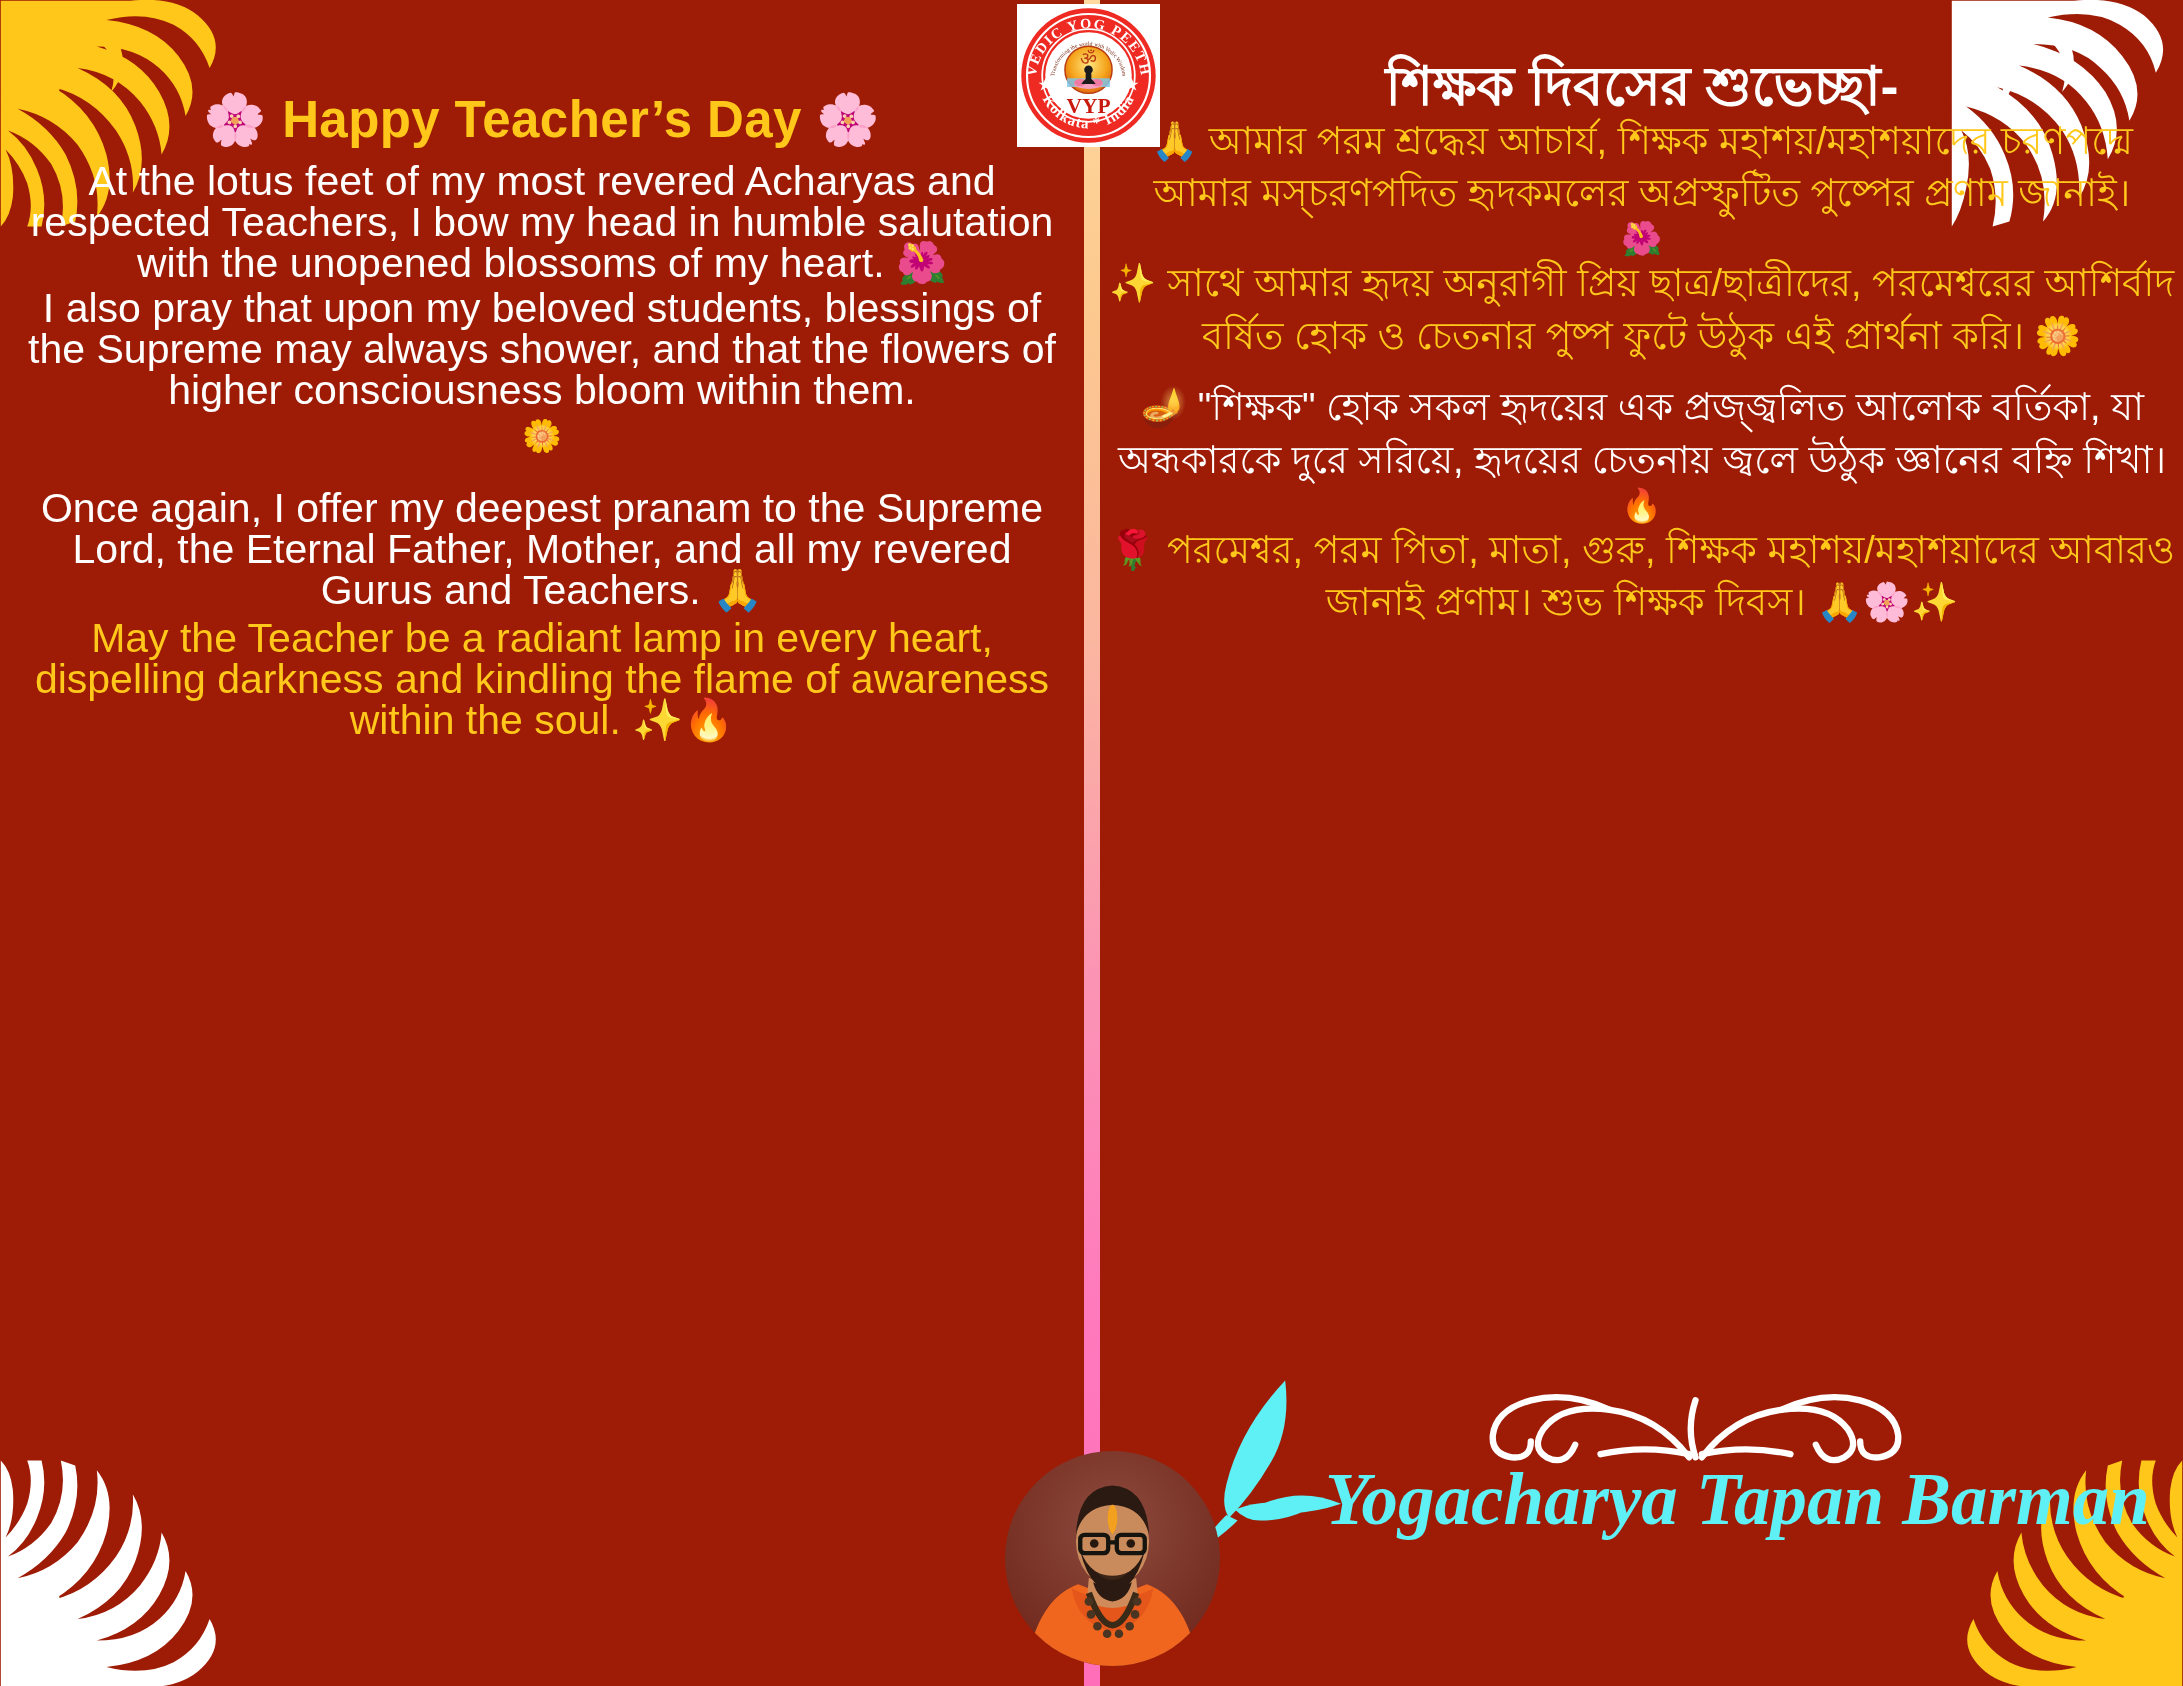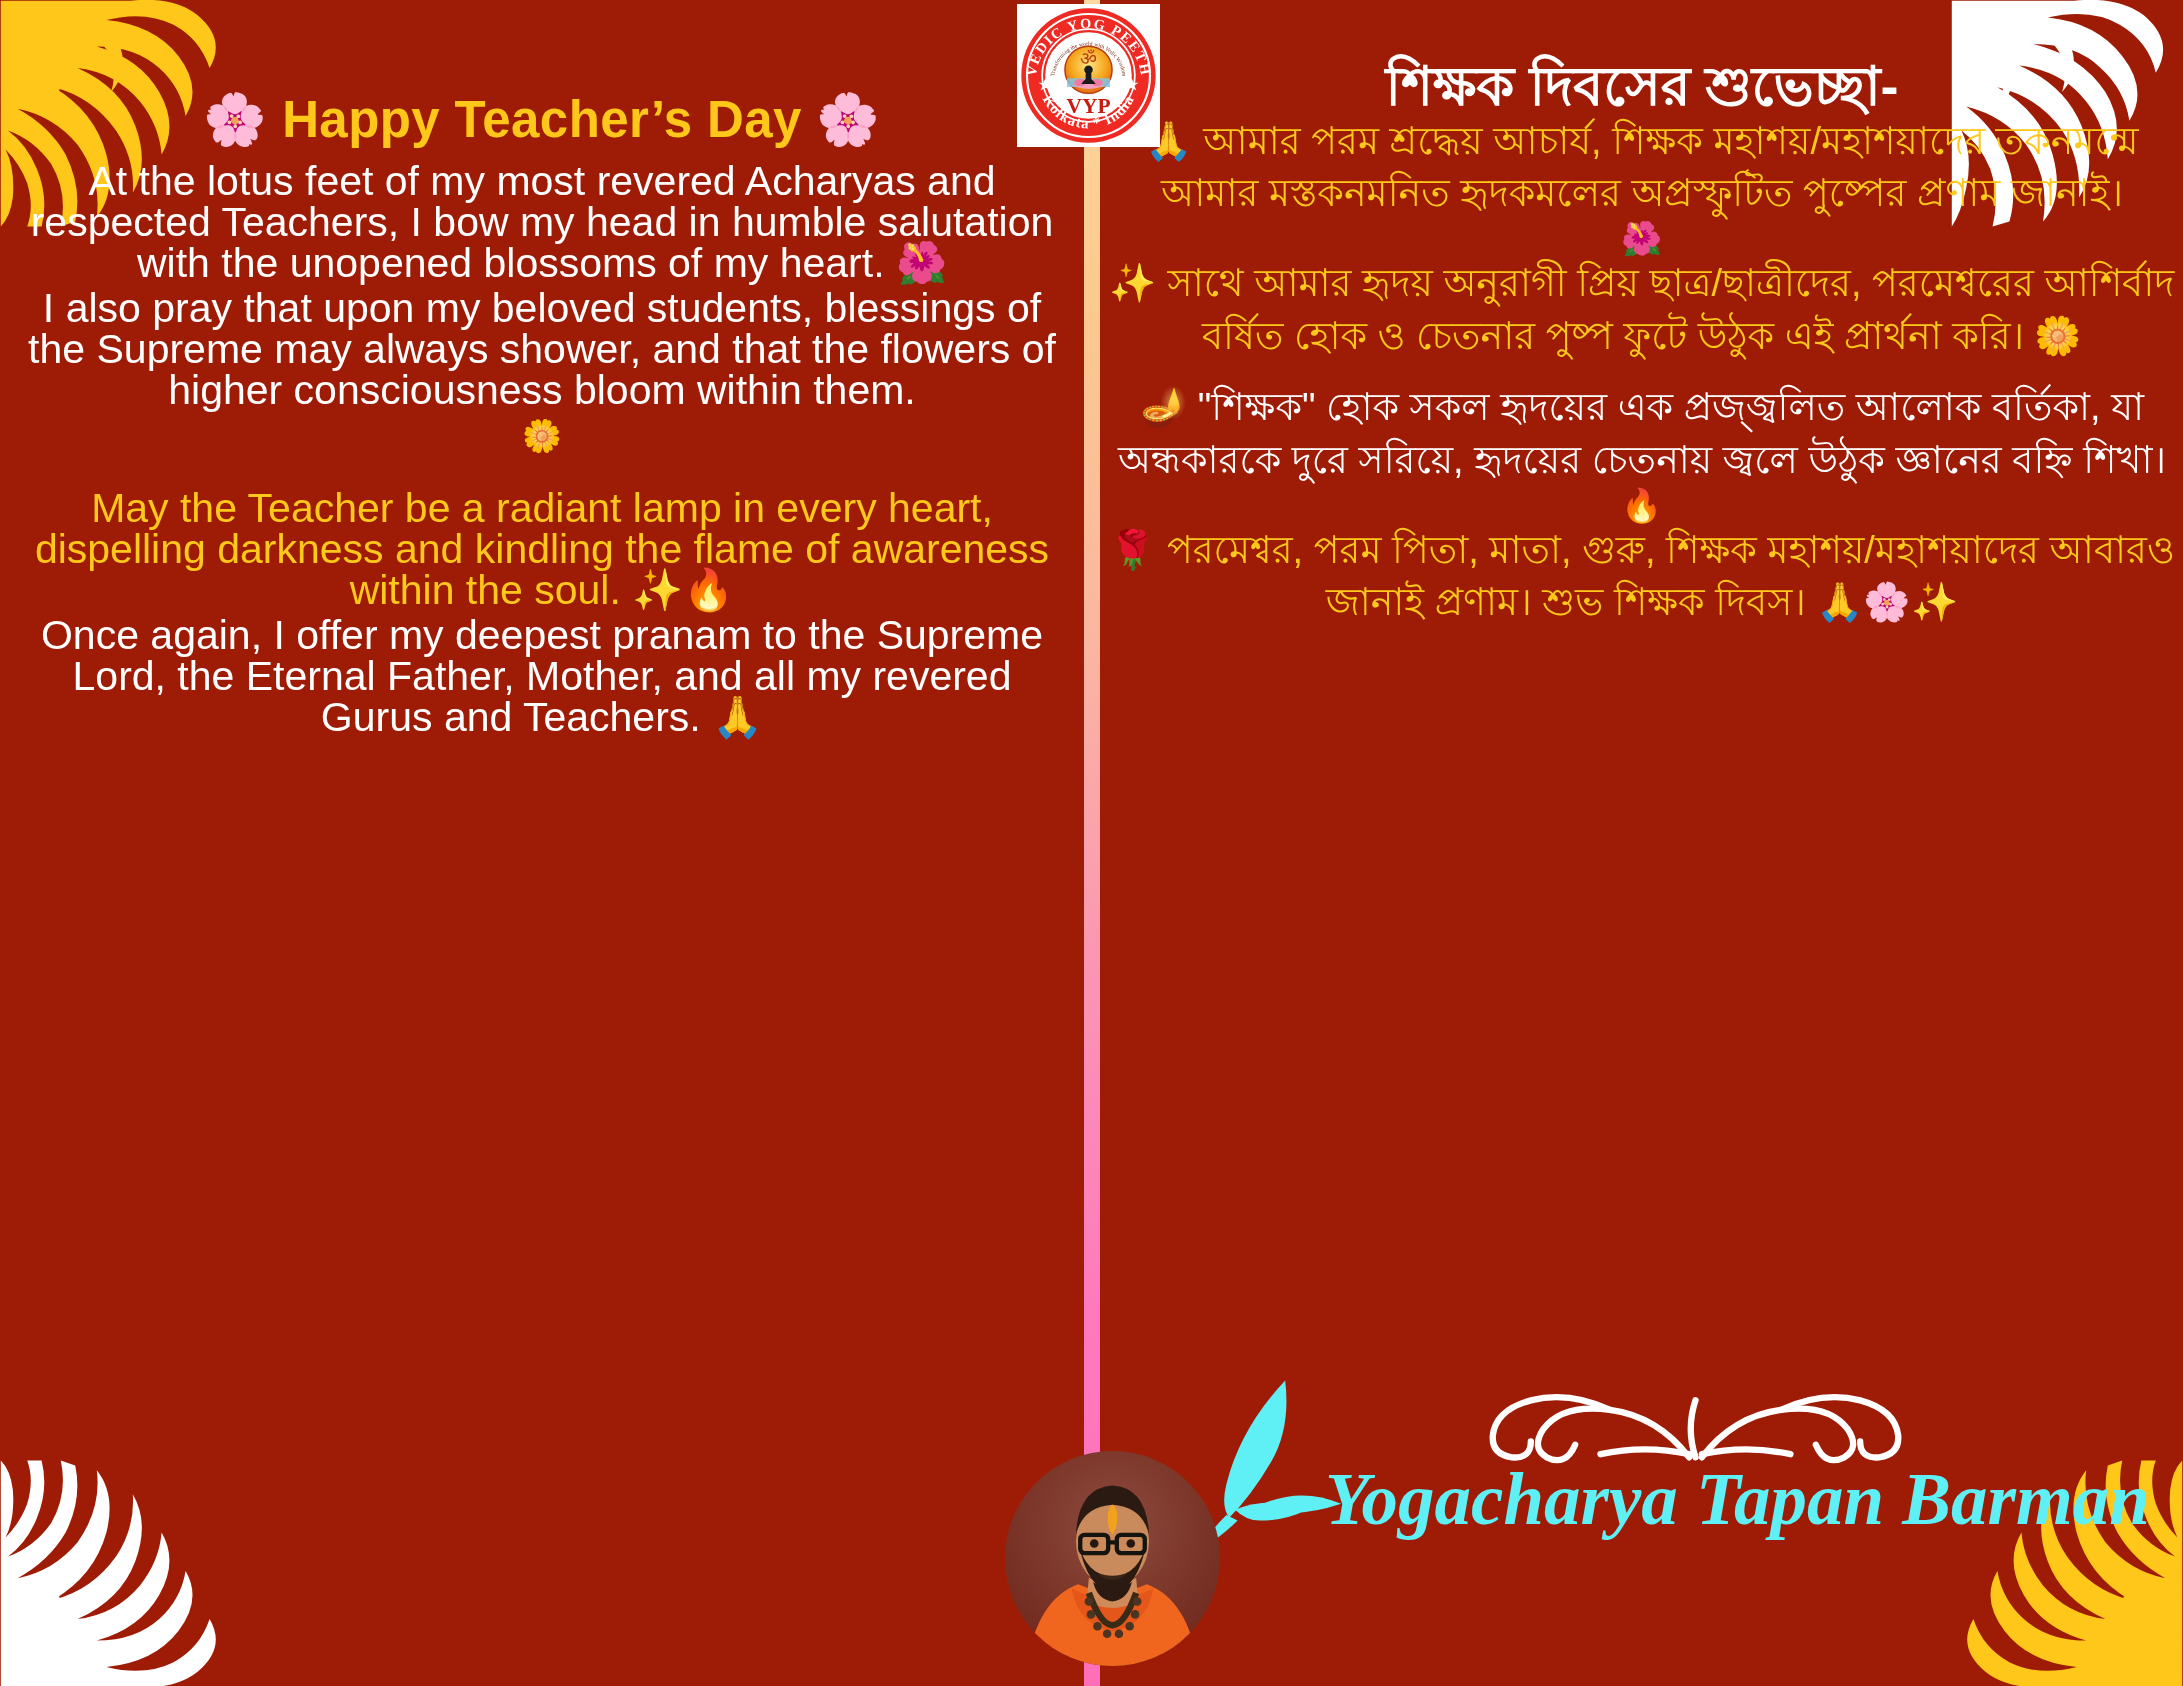--- a/index.html
+++ b/index.html
@@ -166,31 +166,31 @@
       <span>Happy Teacher’s Day</span>
       <span>🌸</span>
     </div>
 
     <p class="en-para white p1">At the lotus feet of my most revered Acharyas and respected Teachers, I bow my head in humble salutation with the unopened blossoms of my heart. 🌺</p>
 
     <p class="en-para white p2">I also pray that upon my beloved students, blessings of the Supreme may always shower, and that the flowers of higher consciousness bloom within them.</p>
 
     <p class="bloom-row">🌼</p>
 
+    <p class="en-para white p4">Once again, I offer my deepest pranam to the Supreme Lord, the Eternal Father, Mother, and all my revered Gurus and Teachers. 🙏</p>
+
     <p class="en-para yellow p3">May the Teacher be a radiant lamp in every heart, dispelling darkness and kindling the flame of awareness within the soul. ✨🔥</p>
 
-    <p class="en-para white p4">Once again, I offer my deepest pranam to the Supreme Lord, the Eternal Father, Mother, and all my revered Gurus and Teachers. 🙏</p>
-
   </div>
 
   <div id="right-col">
 
     <div class="title-bn">শিক্ষক দিবসের শুভেচ্ছা-</div>
 
-    <p class="bn-para yellow">🙏 আমার পরম শ্রদ্ধেয় আচার্য, শিক্ষক মহাশয়/মহাশয়াদের তকনমন্মে আমার মস্তকনমনিত হৃদকমলের অপ্রস্ফুটিত পুষ্পের প্রণাম জানাই।</p>
+    <p class="bn-para yellow">🙏 আমার পরম শ্রদ্ধেয় আচার্য, শিক্ষক মহাশয়/মহাশয়াদের চরণপদ্মে আমার মস্চরণপদিত হৃদকমলের অপ্রস্ফুটিত পুষ্পের প্রণাম জানাই।</p>
     <p class="bn-emoji-row">🌺</p>
 
     <p class="bn-para yellow">✨ সাথে আমার হৃদয় অনুরাগী প্রিয় ছাত্র/ছাত্রীদের, পরমেশ্বরের আশির্বাদ বর্ষিত হোক ও চেতনার পুষ্প ফুটে উঠুক এই প্রার্থনা করি। 🌼</p>
     <div class="bn-gap"></div>
 
     <p class="bn-para white">🪔 "শিক্ষক" হোক সকল হৃদয়ের এক প্রজ্জ্বলিত আলোক বর্তিকা, যা অন্ধকারকে দুরে সরিয়ে, হৃদয়ের চেতনায় জ্বলে উঠুক জ্ঞানের বহ্নি শিখা।</p>
     <p class="bn-emoji-row">🔥</p>
 
     <p class="bn-para yellow">🌹 পরমেশ্বর, পরম পিতা, মাতা, গুরু, শিক্ষক মহাশয়/মহাশয়াদের আবারও জানাই প্রণাম। শুভ শিক্ষক দিবস। 🙏🌸✨</p>
   </div>

